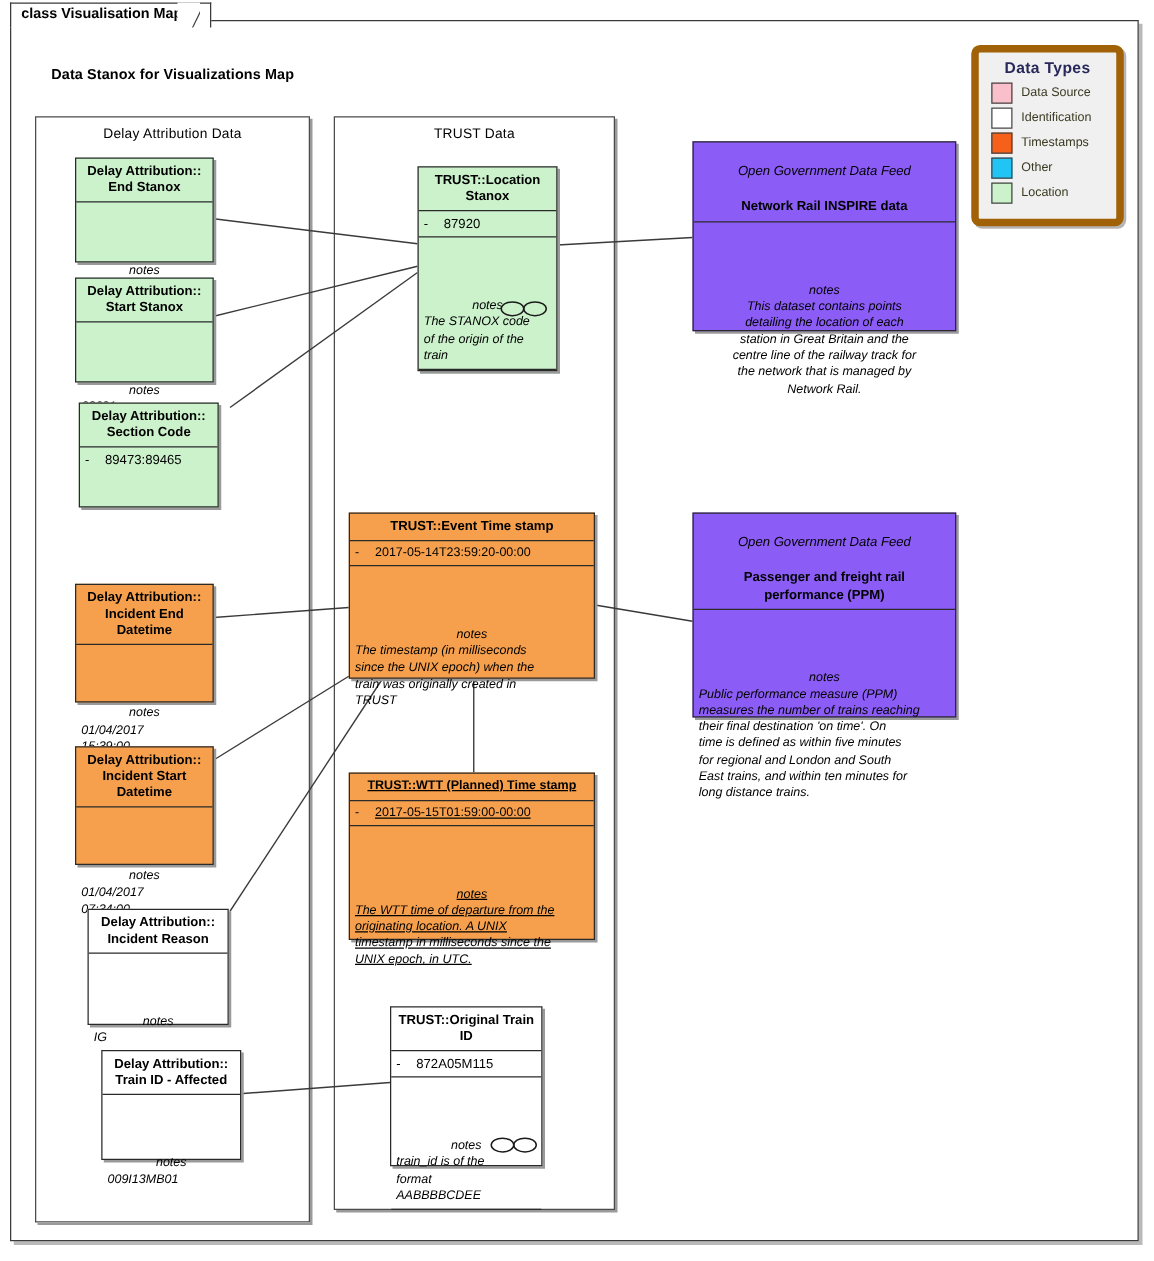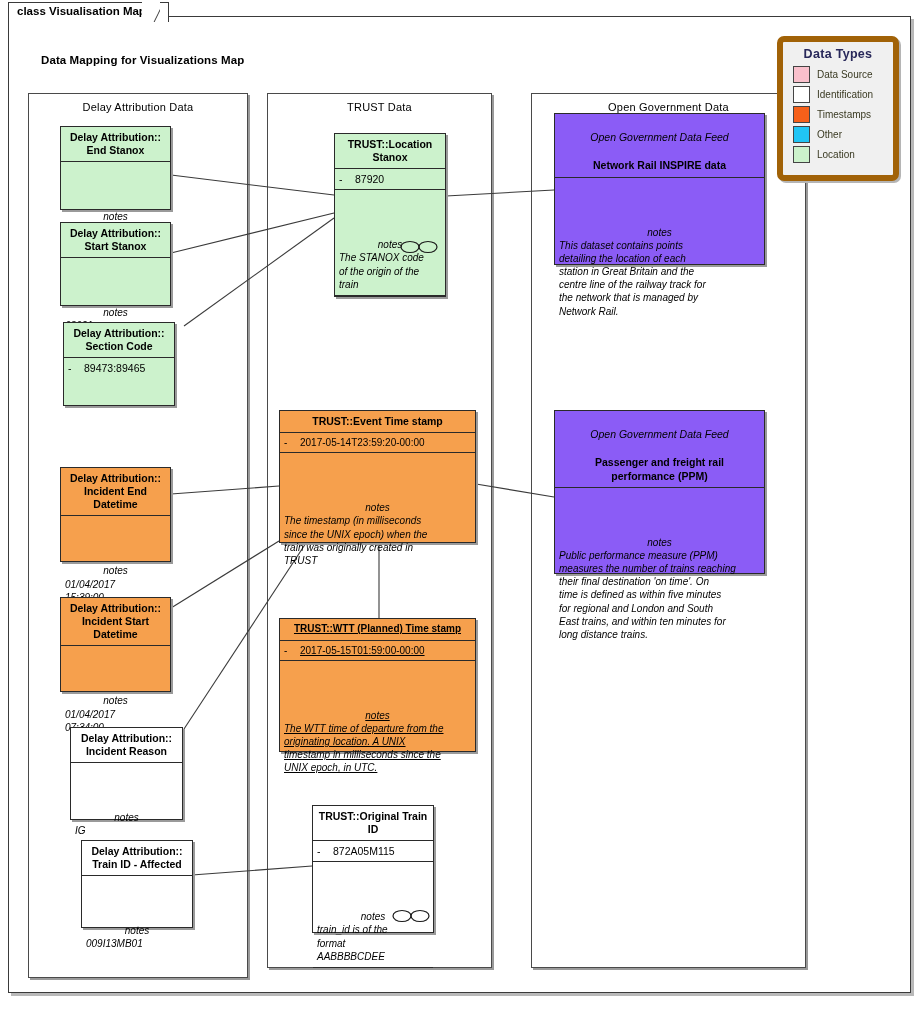--- a/index.html
+++ b/index.html
@@ -180,33 +180,30 @@
 </head>
 <body>
 
 <div id="canvas">
 
   <div id="frame-shadow"></div>
   <div id="frame"></div>
   <div id="tab">class Visualisation Map</div>
   <div id="tab-cut" style="left:142px;"></div>
 
-  <div id="diagram-title">Data Mapping for Visualizations Map</div>
+  <div id="diagram-title">Data Stanox for Visualizations Map</div>
 
   <div class="lane" style="left:28px; top:93px; width:220px; height:885px;">
     <div class="lane-title">Delay Attribution Data</div>
   </div>
 
   <div class="lane" style="left:267px; top:93px; width:225px; height:875px;">
     <div class="lane-title">TRUST Data</div>
   </div>
 
-  <div class="lane" style="left:531px; top:93px; width:275px; height:875px;">
-    <div class="lane-title">Open Government Data</div>
-  </div>
 
   <svg id="wires">
 
     <line x1="171" y1="175" x2="334" y2="195"></line>
 
     <line x1="171" y1="253" x2="334" y2="213"></line>
 
     <line x1="184" y1="326" x2="334" y2="218"></line>
 
     <line x1="446" y1="196" x2="554" y2="190"></line>
@@ -355,21 +352,21 @@
     </svg>
   </div>
 
   <div class="node c-source" style="left:554px; top:113px; width:211px; height:152px;">
     <div class="sec n-title" style="white-space: pre-line;">
       <span class="n-stereo">Open Government Data Feed</span>
       <span>Network Rail INSPIRE data</span>
     </div>
     <div class="sec n-notes">
       <span class="notes-label">notes</span>
-      <span class="notes-body" style="white-space: pre-line;">This dataset contains points
+      <span class="notes-body" style="white-space: pre-line; text-align: center;">This dataset contains points
 detailing the location of each
 station in Great Britain and the
 centre line of the railway track for
 the network that is managed by
 Network Rail.</span>
     </div>
   </div>
 
   <div class="node c-source clip-none" style="left:554px; top:410px; width:211px; height:164px;">
     <div class="sec n-title" style="white-space: pre-line;">

